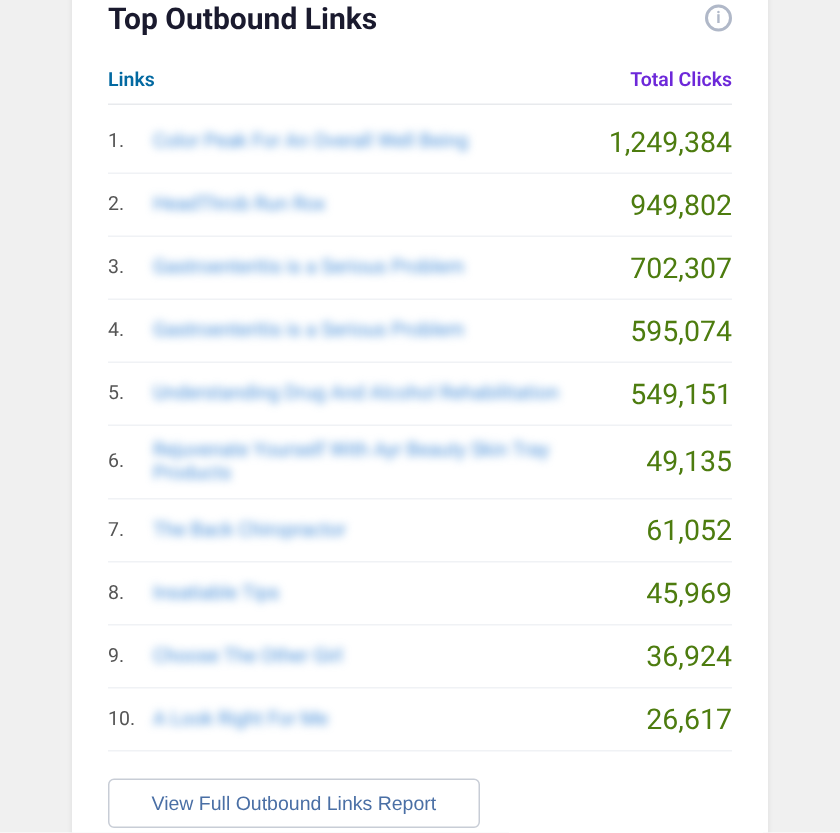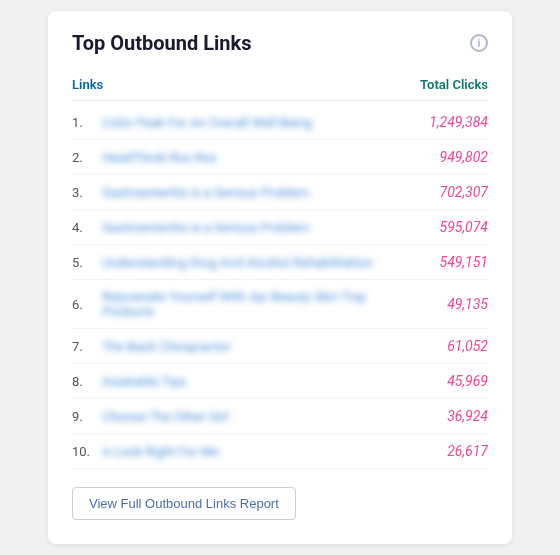--- a/index.html
+++ b/index.html
@@ -64,21 +64,21 @@
 
     .col-links {
       font-size: 13px;
       font-weight: 600;
       color: #0369a1;
     }
 
     .col-clicks {
       font-size: 13px;
       font-weight: 600;
-      color: #0f766e;
+      color: #6d28d9;
     }
 
     .table-row {
       display: flex;
       justify-content: space-between;
       align-items: center;
       padding: 9px 0;
       border-bottom: 1px solid #f0f2f5;
     }
 
@@ -97,37 +97,36 @@
     }
 
     .row-link {
       font-size: 13px;
       color: #4a90d9;
       filter: blur(3px);
       user-select: none;
     }
 
     .row-clicks {
-      font-size: 14px;
-      color: #ec4899;
+      font-size: 19px;
+      color: #4d7c0f;
       text-align: right;
       min-width: 70px;
       flex-shrink: 0;
-      font-style: italic;
     }
 
     .footer {
       margin-top: 18px;
     }
 
     .full-report-btn {
       border: 1px solid #c8cdd6;
       background: #fff;
       border-radius: 4px;
-      padding: 8px 16px;
+      padding: 8px 28px;
       font-size: 13px;
       color: #4a6fa5;
       cursor: pointer;
       font-weight: 500;
     }
   </style>
 </head>
 <body>
 
 <div class="card">

